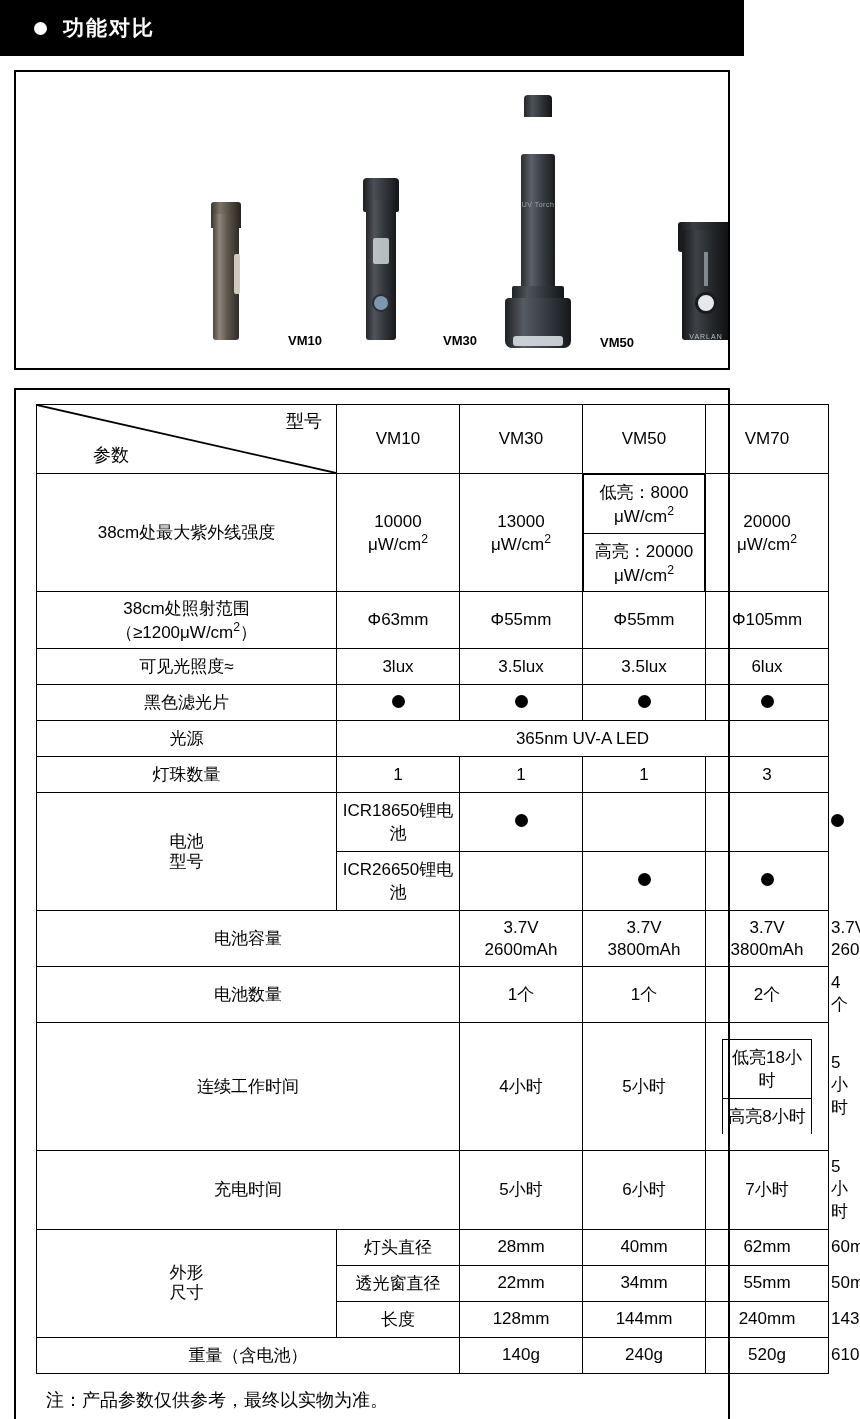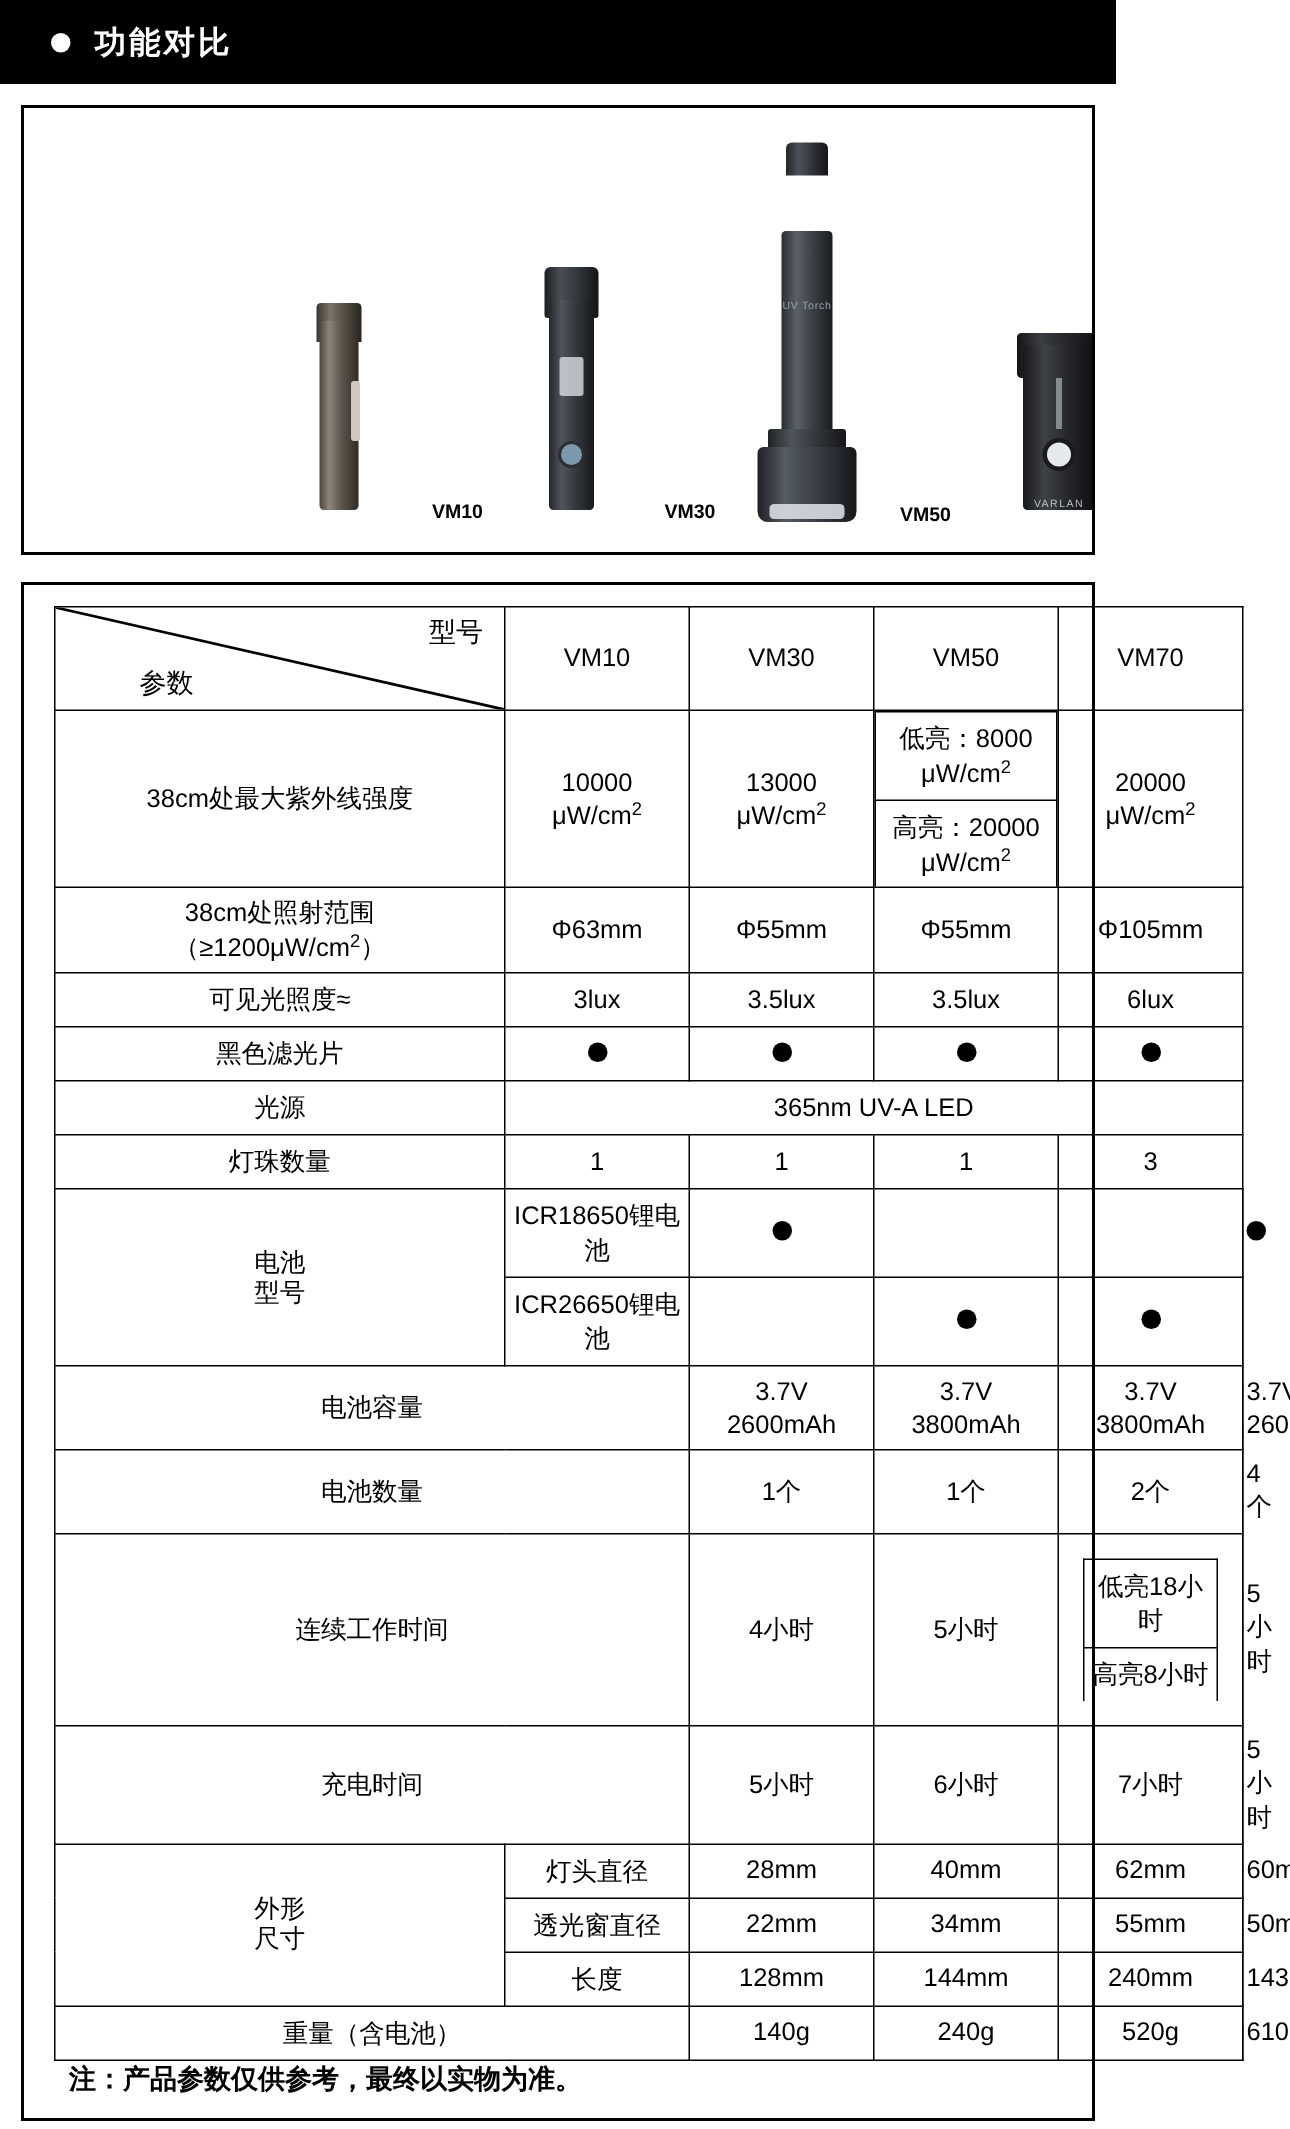--- a/index.html
+++ b/index.html
@@ -503,16 +503,16 @@
           <td colspan="2">重量（含电池）</td>
           <td>140g</td>
           <td>240g</td>
           <td>520g</td>
           <td>610g</td>
         </tr>
 
       </tbody>
     </table>
 
-    <div class="note" style="margin-left:10px;margin-bottom:0;margin-top:0;font-weight:bold;">注：产品参数仅供参考，最终以实物为准。</div>
+    <div class="note" style="margin-left:10px;margin-bottom:0;margin-top:14px;">注：产品参数仅供参考，最终以实物为准。</div>
   </div>
 
 </div>
 
 </body></html>

